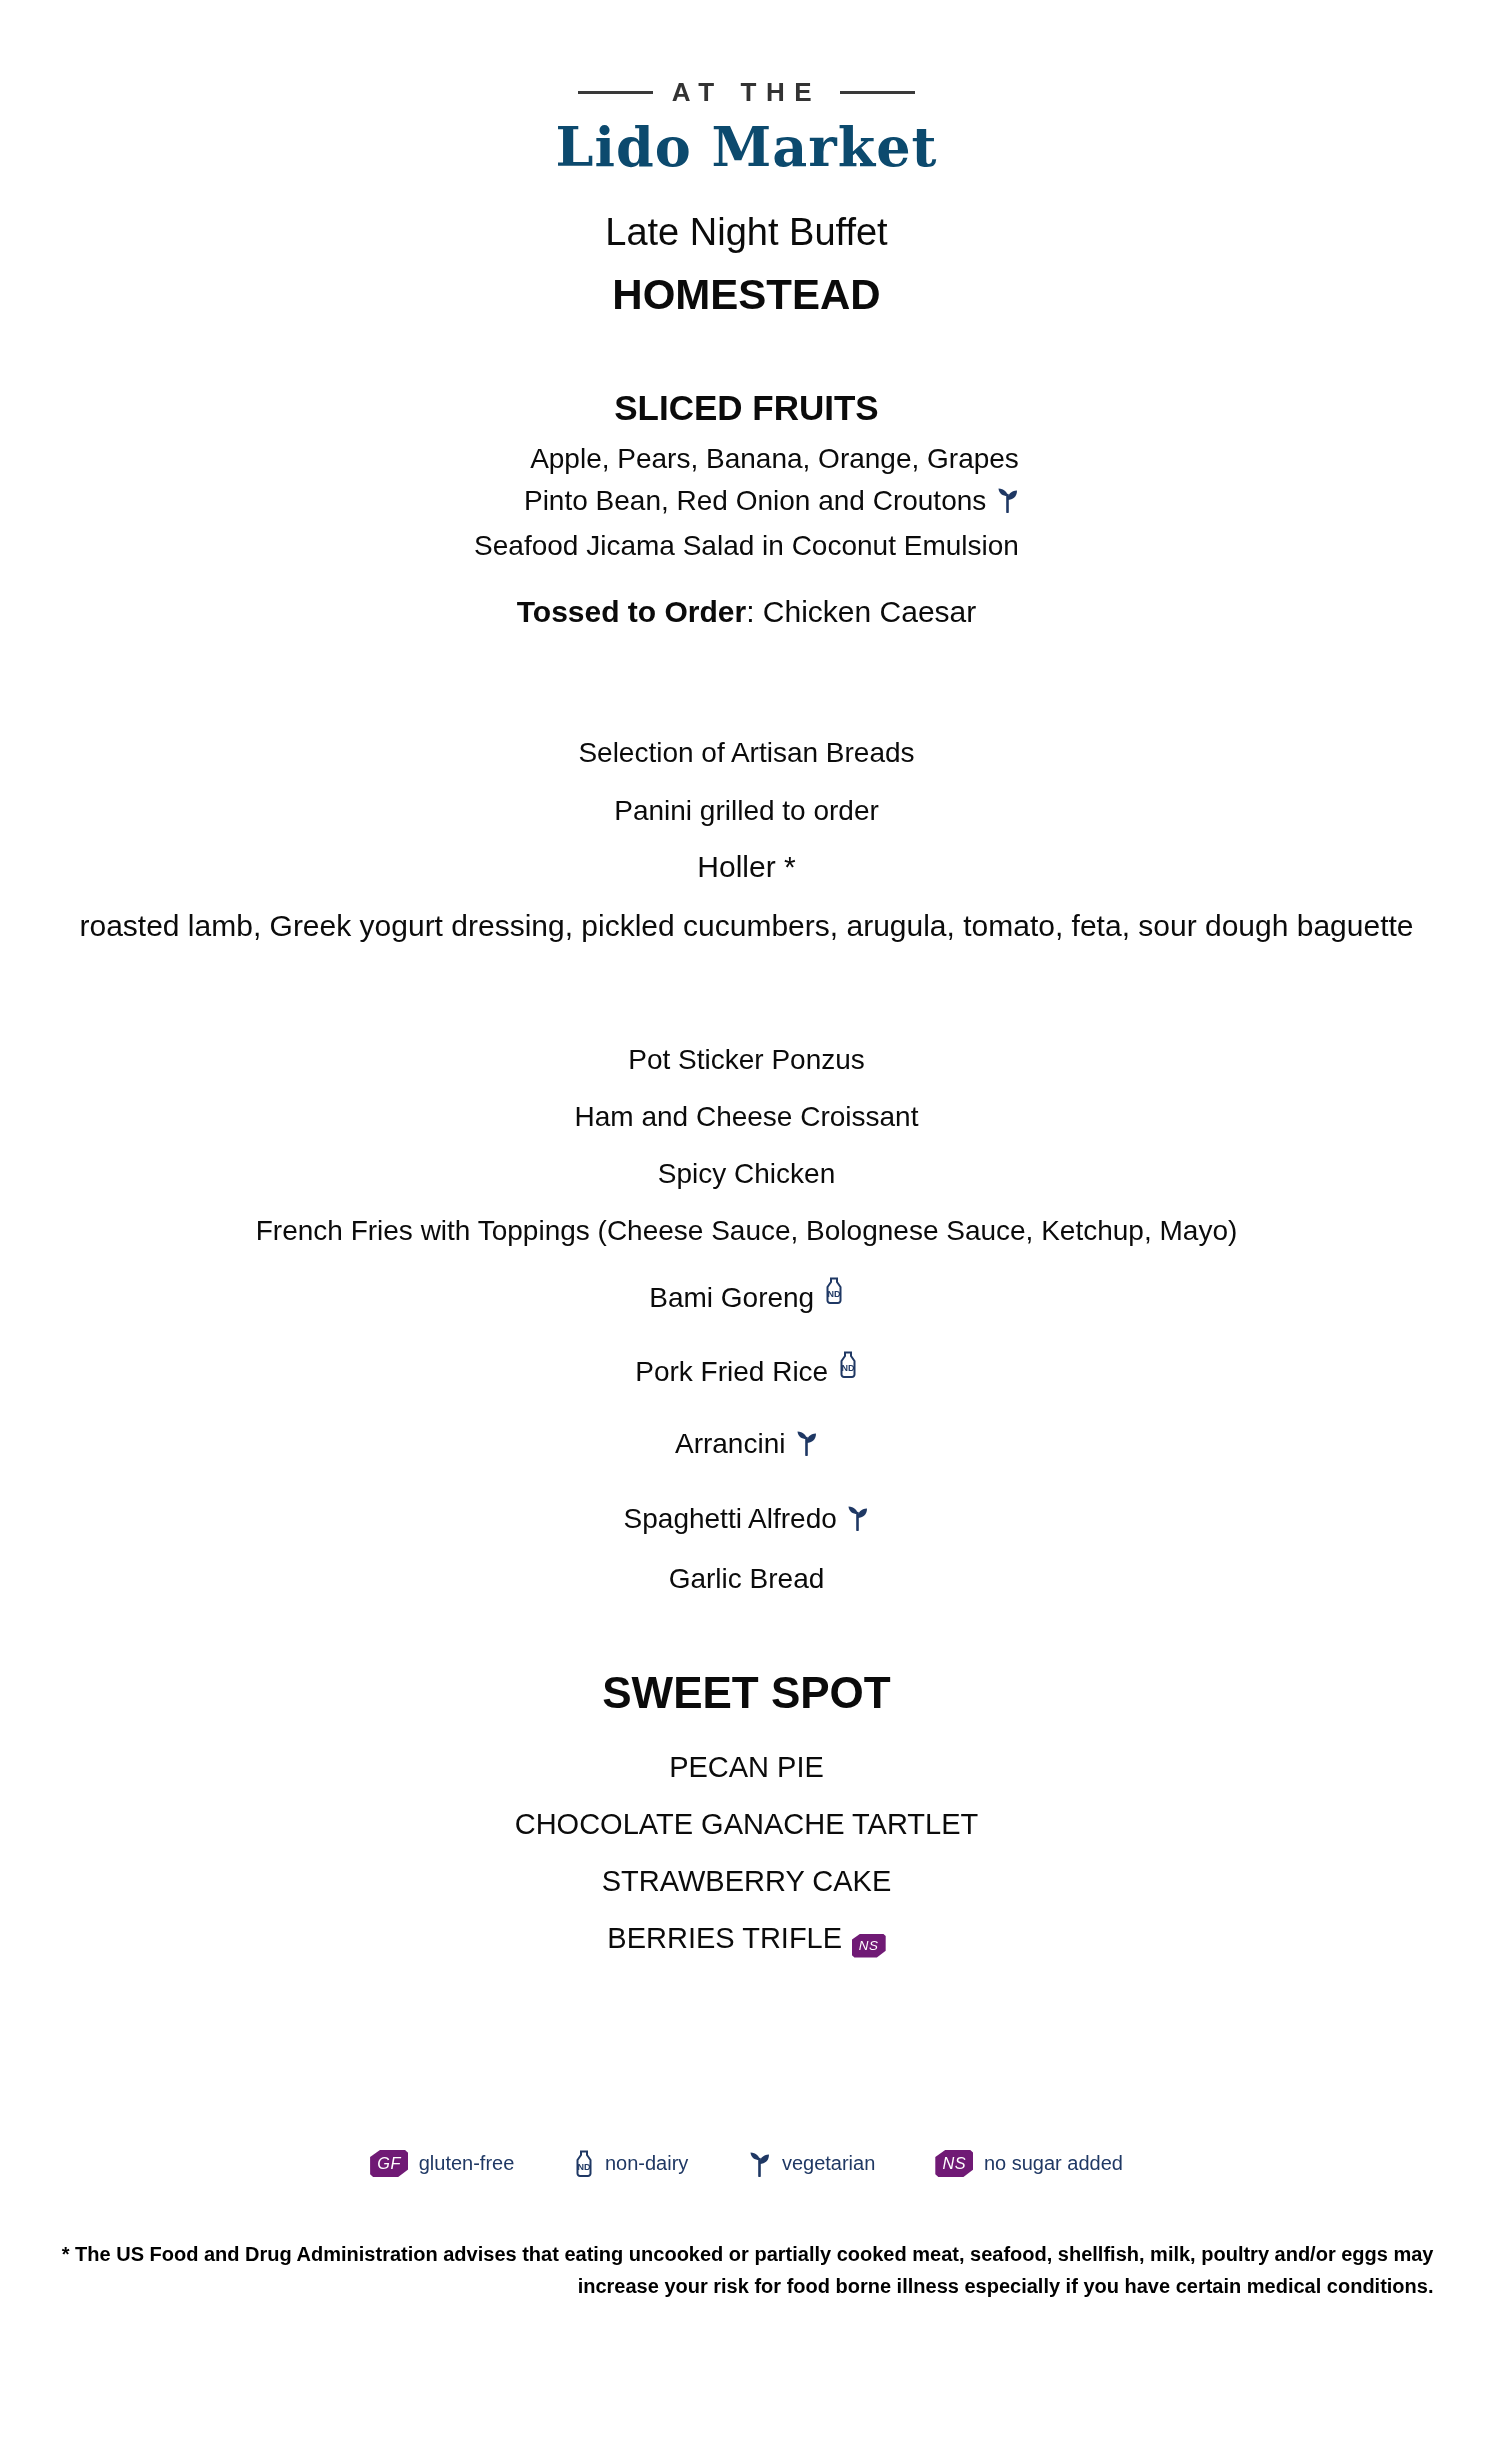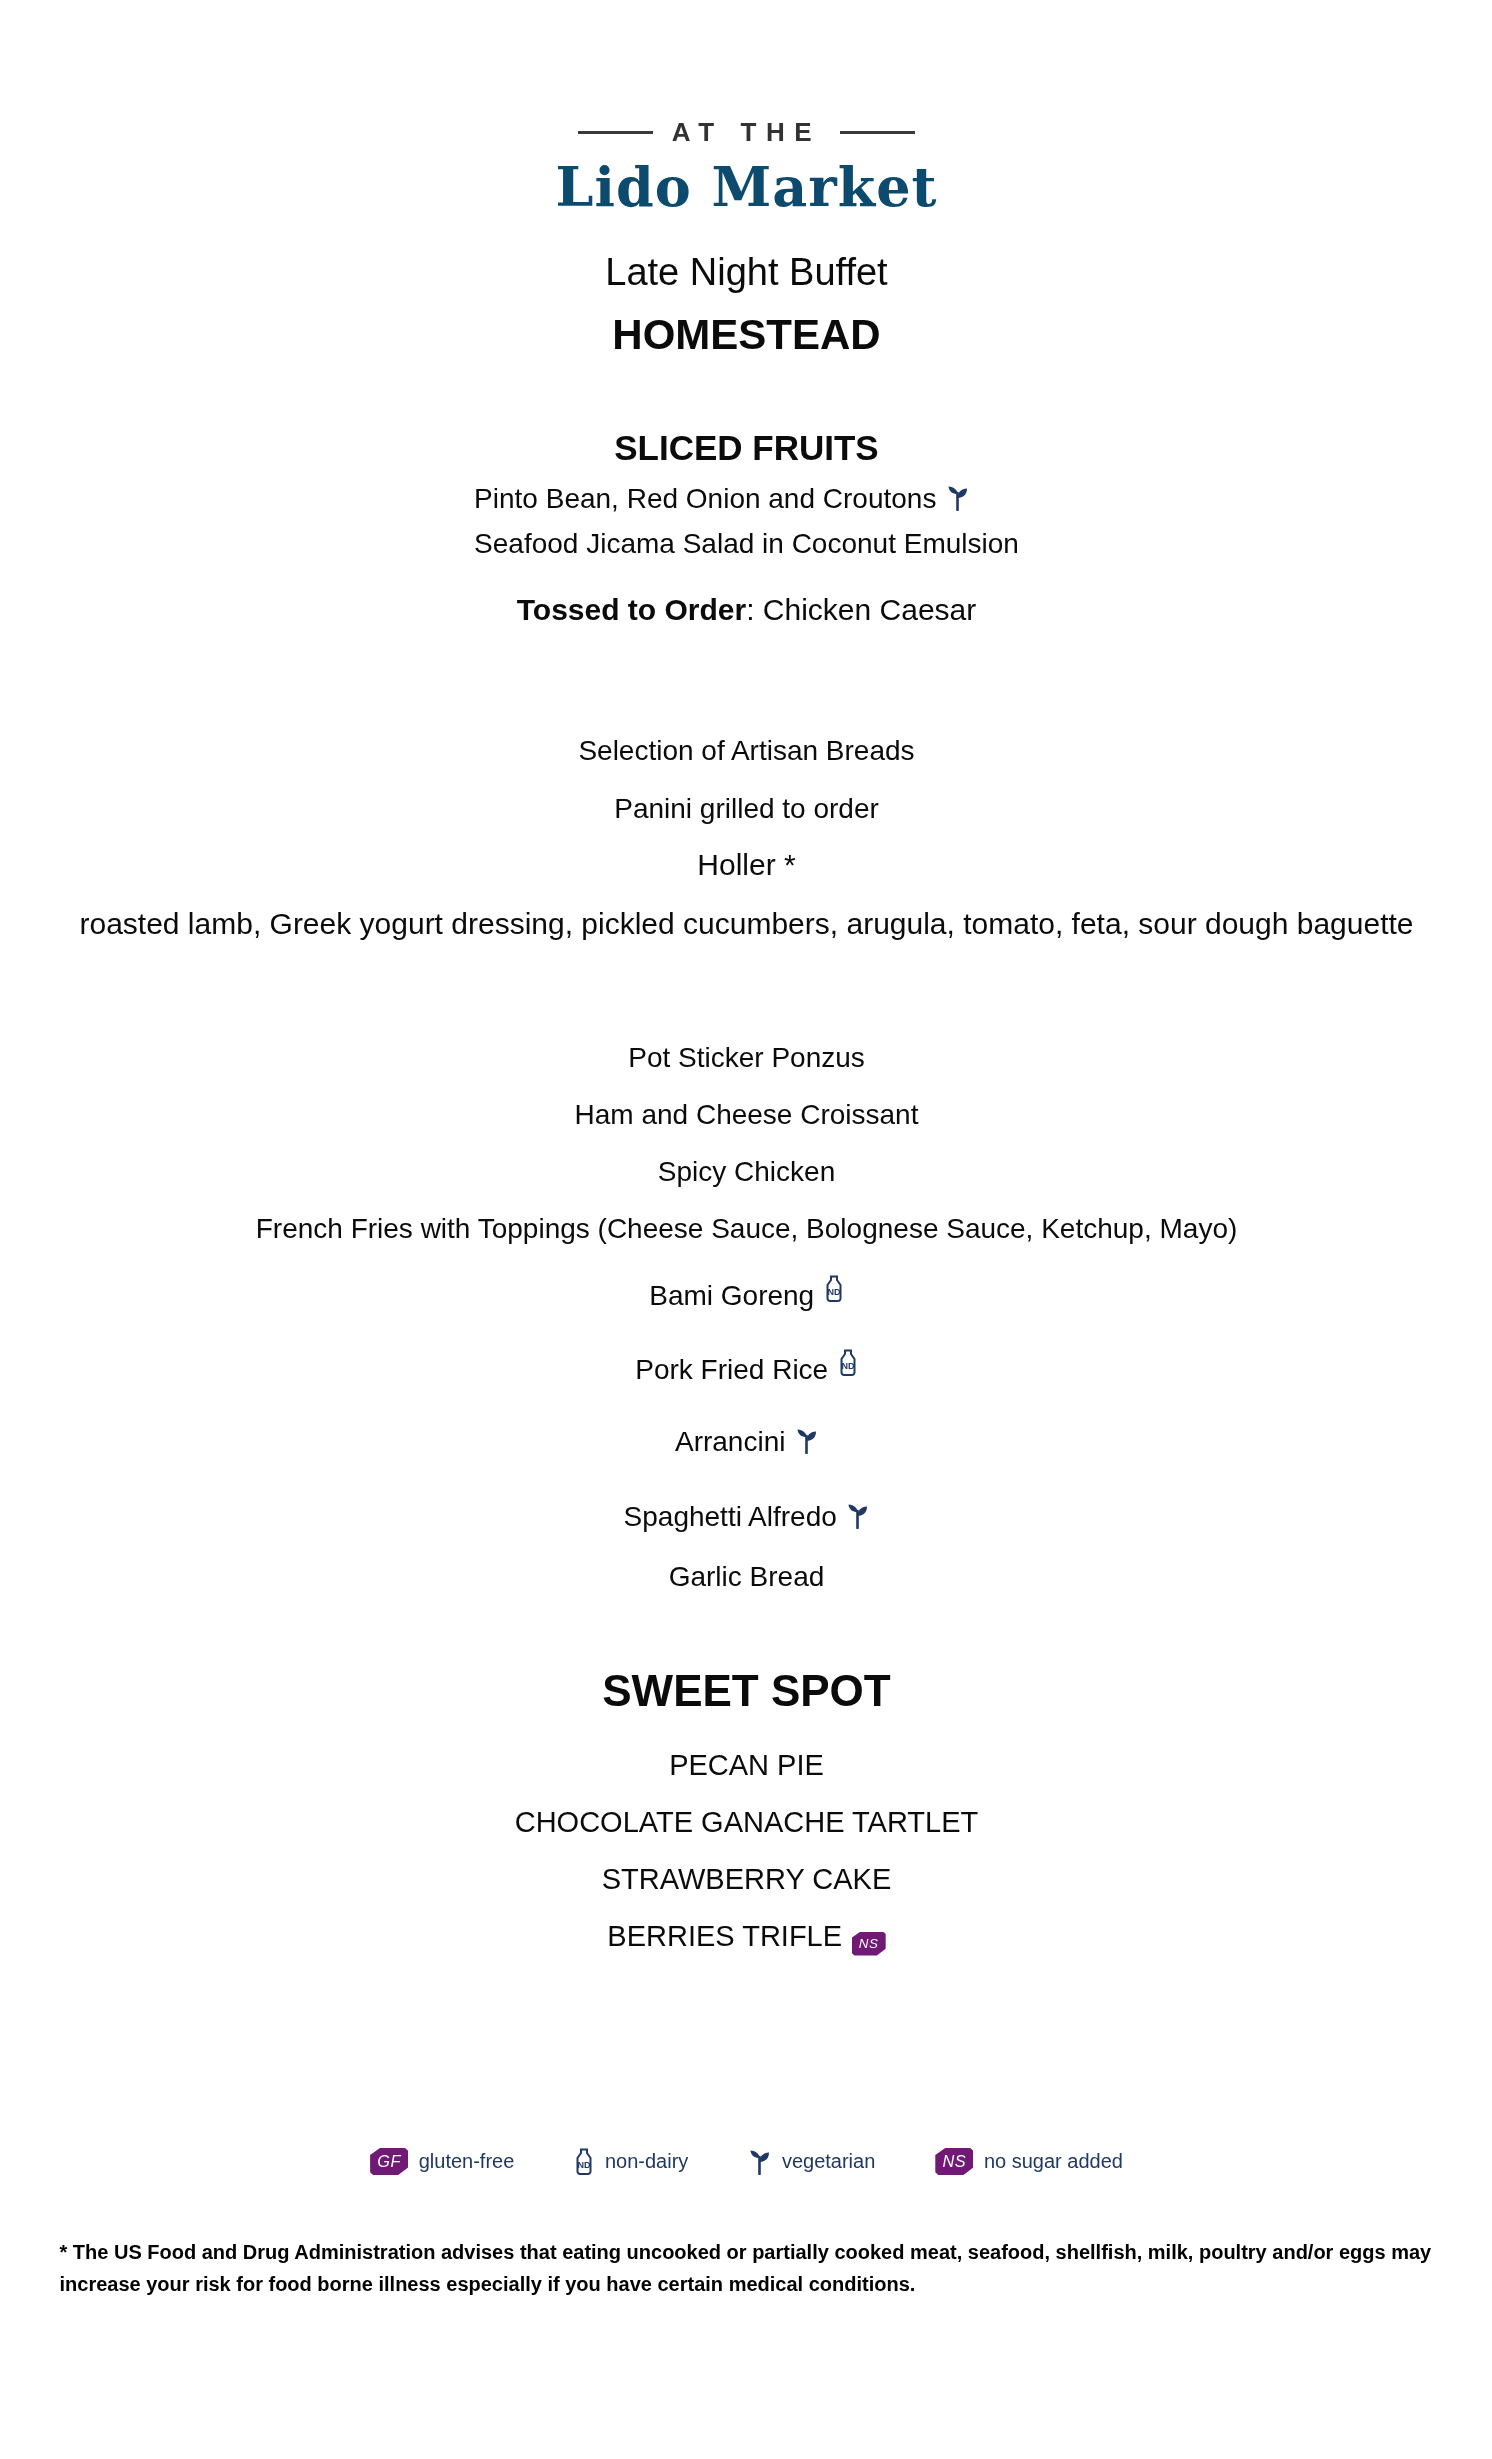--- a/index.html
+++ b/index.html
@@ -1,20 +1,20 @@
 <!DOCTYPE html>
 <html><head>
 <meta charset="utf-8">
 <style>
   html,body{margin:0;padding:0;background:#ffffff;}
   body{
     width:1493px;height:2459px;overflow:hidden;
     font-family:"Liberation Sans",sans-serif;color:#0b0b0b;
   }
-  .page{width:100%;height:100%;box-sizing:border-box;display:flex;flex-direction:column;align-items:center;padding-top:117px;text-align:left;}
+  .page{width:100%;height:100%;box-sizing:border-box;display:flex;flex-direction:column;align-items:center;padding-top:77px;text-align:right;}
 
   
   .kicker-row{display:flex;align-items:center;gap:19px;}
   .rule{width:75px;height:3.8px;background:#3a3a3a;}
   .kicker{font-size:26px;font-weight:700;letter-spacing:9.6px;color:#333;}
   .brand{font-family:"DejaVu Serif",serif;font-weight:700;font-size:54px;line-height:67px;color:#0c4a6e;margin-top:5.8px;letter-spacing:1px;}
   .subtitle{font-size:38px;line-height:48px;margin-top:27px;}
   .venue{font-size:42px;line-height:52px;font-weight:700;margin-top:13.4px;}
 
   
@@ -61,20 +61,21 @@
     <span class="rule"></span>
     <span class="kicker">AT THE</span>
     <span class="rule"></span>
   </div>
   <div class="brand">Lido Market</div>
   <div class="subtitle">Late Night Buffet</div>
   <div class="venue">HOMESTEAD</div>
 
   <div class="sec-title">SLICED FRUITS</div>
   <div class="fruits">
+    <div class="fruit-line"><span>Apple, Pears, Banana, Orange, Grapes</span></div>
     <div class="fruit-line"><span>Pinto Bean, Red Onion and Croutons</span><span class="inline-icon"><svg width="23" height="26" viewBox="0 0 22 26">
             <path d="M11 25 C11 16 11 12 11 8" stroke="#1f3864" stroke-width="2.6" fill="none" stroke-linecap="round"></path>
             <path d="M11 9 C6 9 2.5 6.5 2 1.5 C7.5 2 11 5 11 9 Z" fill="#1f3864"></path>
             <path d="M11 13 C16.5 13 20.5 9.5 20.5 3.5 C14.5 3.8 11 7.5 11 13 Z" fill="#1f3864"></path>
           </svg></span></div>
     <div class="fruit-line"><span>Seafood Jicama Salad in Coconut Emulsion</span></div>
   </div>
   <div class="tossed">
     <b>Tossed to Order</b><span>: Chicken Caesar</span>
   </div>

